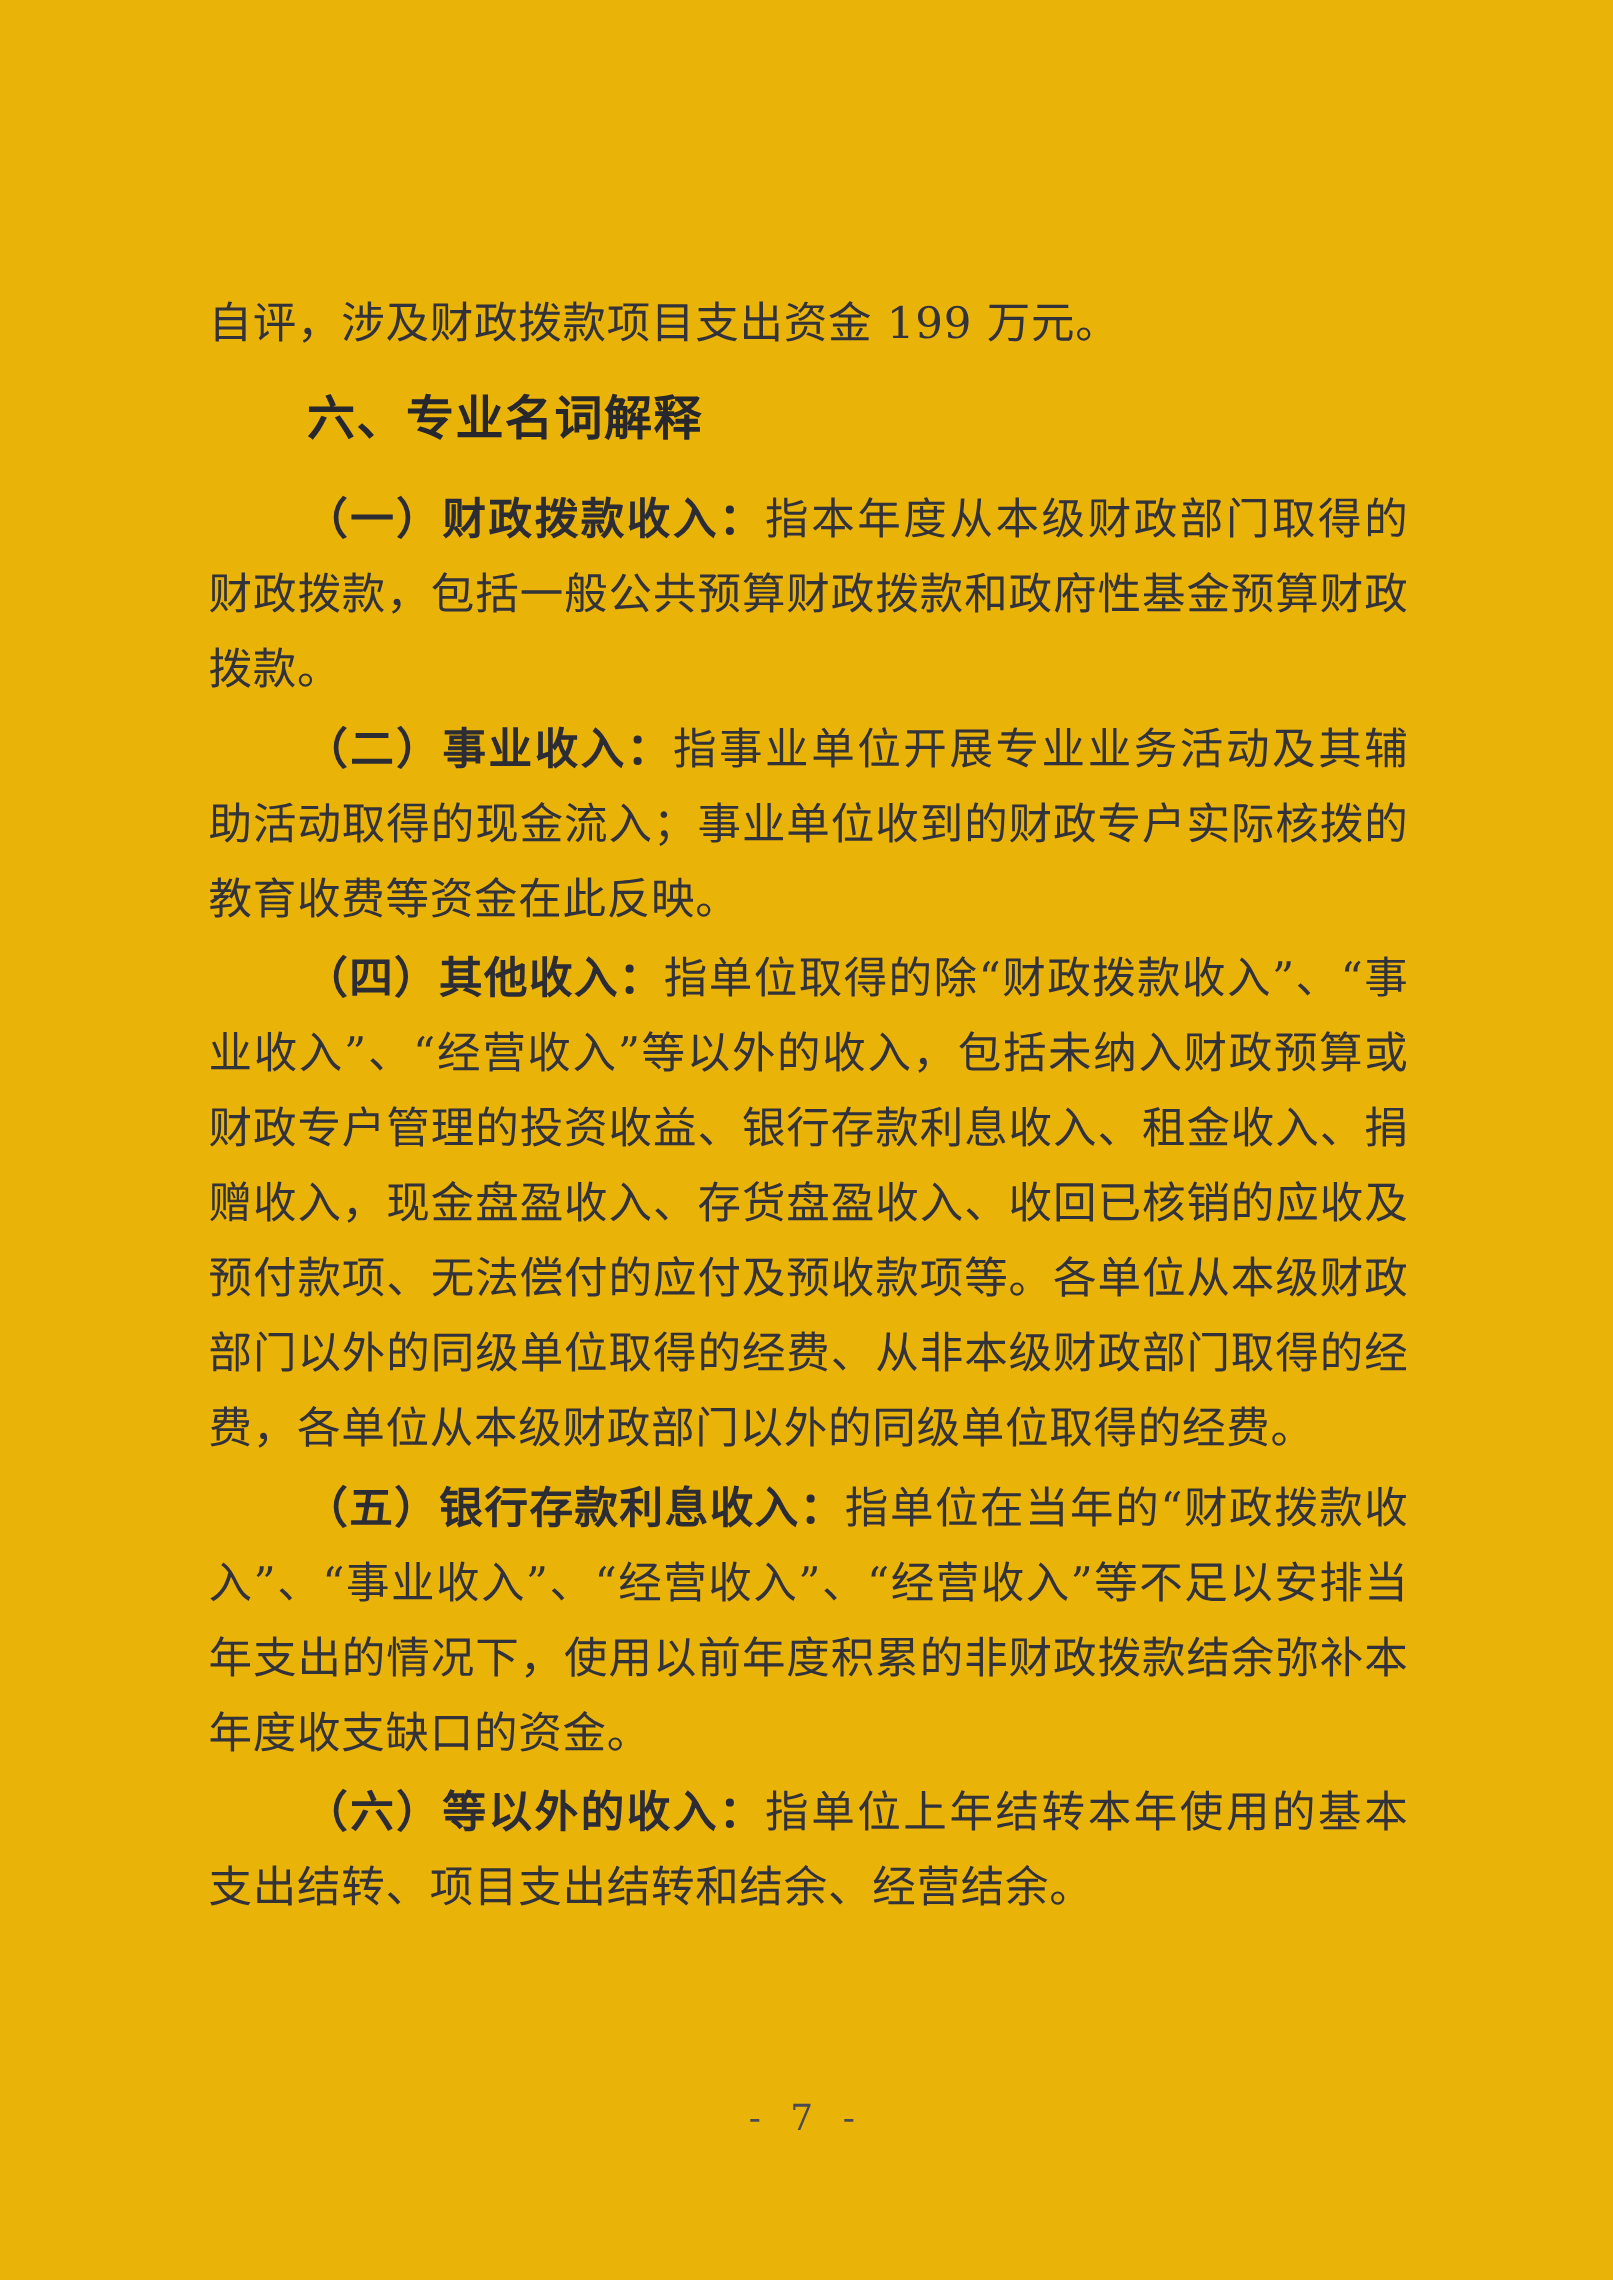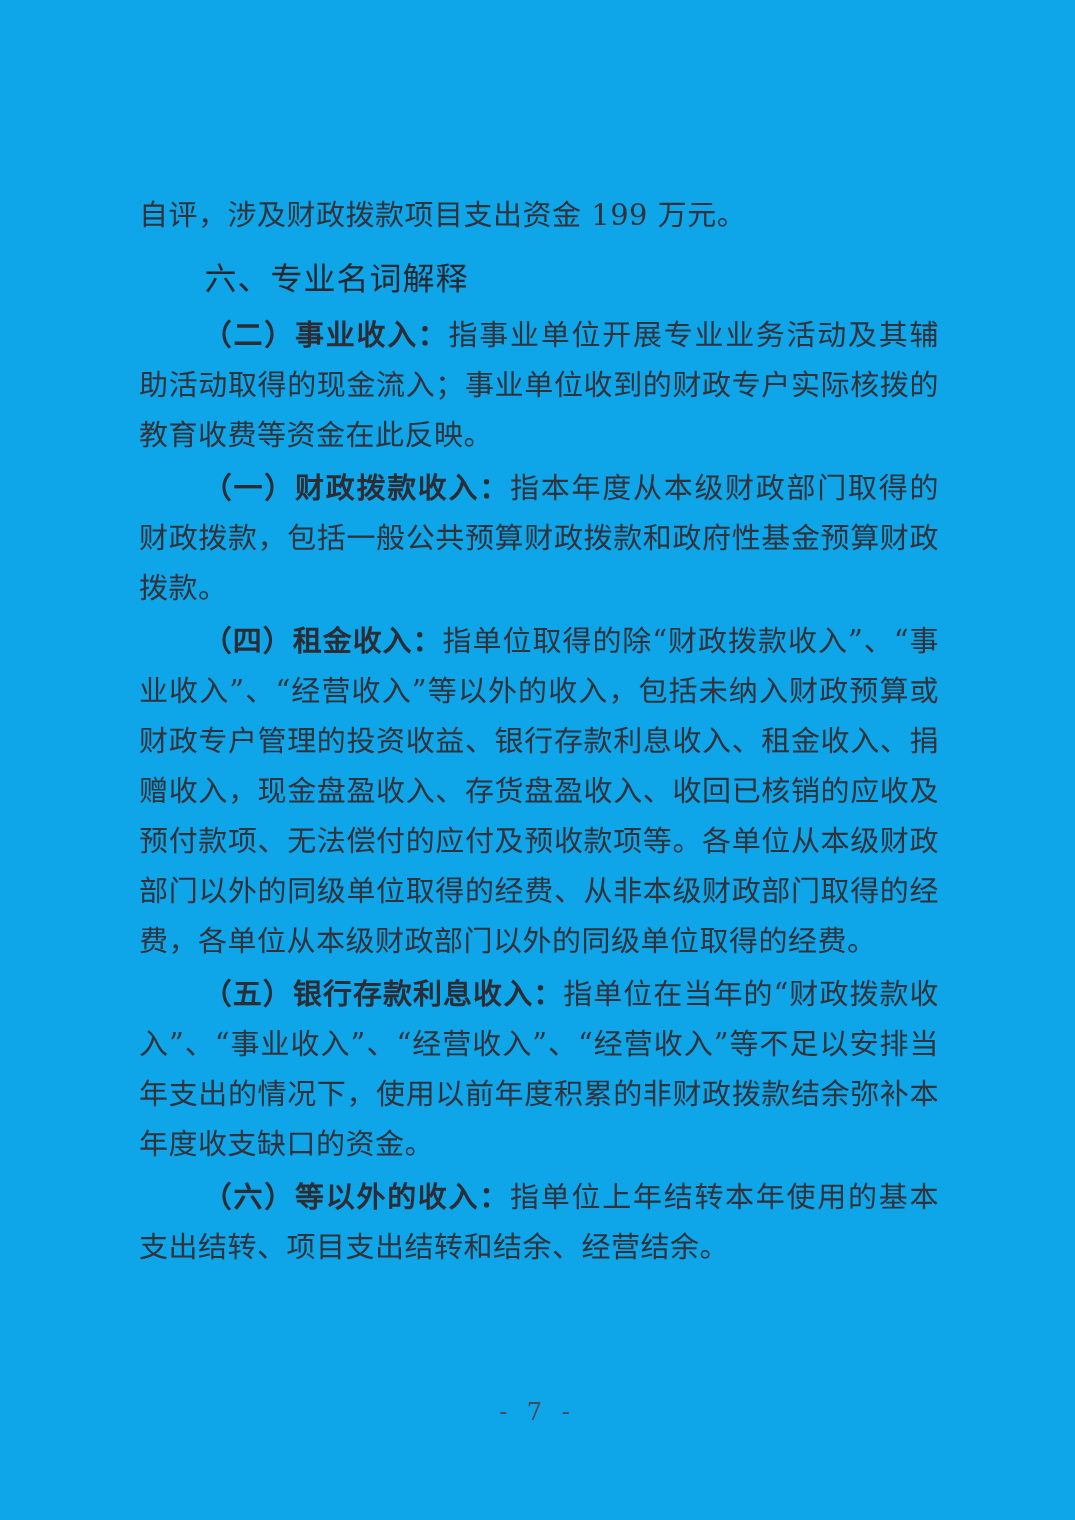--- a/index.html
+++ b/index.html
@@ -13,21 +13,21 @@
     background: #ffffff;
     position: relative;
     overflow: hidden;
   }
   .page {
     position: absolute;
     left: 0;
     top: 0;
     width: 1075px;
     height: 1520px;
-    background: #0ea5e9;
+    background: #eab308;
   }
   .content {
     position: absolute;
     left: 139px;
     top: 190px;
     width: 800px;
   }
   .body-text {
     font-family: "DejaVu Serif", "Liberation Serif", serif;
     font-size: 29px;
@@ -42,24 +42,24 @@
   .body-text.no-indent {
     text-indent: 0;
   }
   .term-lead {
     font-weight: bold;
     color: #2c2c34;
   }
   .heading {
     font-family: "DejaVu Sans", "Liberation Sans", sans-serif;
     font-size: 32px;
-    font-weight: normal;
+    font-weight: bold;
     color: #27272e;
     line-height: 50px;
-    margin: 14px 0 6px 0;
+    margin: 14px 0 17px 0;
     text-indent: 2.05em;
     letter-spacing: 1px;
   }
   .footer {
     position: absolute;
     left: 0;
     top: 1398px;
     width: 1075px;
     text-align: center;
     font-family: "DejaVu Serif", "Liberation Serif", serif;
@@ -71,26 +71,26 @@
 </head>
 <body>
 
 <div class="page">
   <div class="content">
 
     <p class="body-text no-indent">自评，涉及财政拨款项目支出资金 199 万元。</p>
 
     <h2 class="heading">六、专业名词解释</h2>
 
+    <p class="body-text"><span class="term-lead">（一）财政拨款收入：</span><span>指本年度从本级财政部门取得的财政拨款，包括一般公共预算财政拨款和政府性基金预算财政拨款。</span></p>
+
     <p class="body-text"><span class="term-lead">（二）事业收入：</span><span>指事业单位开展专业业务活动及其辅助活动取得的现金流入；事业单位收到的财政专户实际核拨的教育收费等资金在此反映。</span></p>
 
-    <p class="body-text"><span class="term-lead">（一）财政拨款收入：</span><span>指本年度从本级财政部门取得的财政拨款，包括一般公共预算财政拨款和政府性基金预算财政拨款。</span></p>
 
-
-    <p class="body-text"><span class="term-lead">（四）租金收入：</span><span>指单位取得的除“财政拨款收入”、“事业收入”、“经营收入”等以外的收入，包括未纳入财政预算或财政专户管理的投资收益、银行存款利息收入、租金收入、捐赠收入，现金盘盈收入、存货盘盈收入、收回已核销的应收及预付款项、无法偿付的应付及预收款项等。各单位从本级财政部门以外的同级单位取得的经费、从非本级财政部门取得的经费，各单位从本级财政部门以外的同级单位取得的经费。</span></p>
+    <p class="body-text"><span class="term-lead">（四）其他收入：</span><span>指单位取得的除“财政拨款收入”、“事业收入”、“经营收入”等以外的收入，包括未纳入财政预算或财政专户管理的投资收益、银行存款利息收入、租金收入、捐赠收入，现金盘盈收入、存货盘盈收入、收回已核销的应收及预付款项、无法偿付的应付及预收款项等。各单位从本级财政部门以外的同级单位取得的经费、从非本级财政部门取得的经费，各单位从本级财政部门以外的同级单位取得的经费。</span></p>
 
     <p class="body-text"><span class="term-lead">（五）银行存款利息收入：</span><span>指单位在当年的“财政拨款收入”、“事业收入”、“经营收入”、“经营收入”等不足以安排当年支出的情况下，使用以前年度积累的非财政拨款结余弥补本年度收支缺口的资金。</span></p>
 
     <p class="body-text"><span class="term-lead">（六）等以外的收入：</span><span>指单位上年结转本年使用的基本支出结转、项目支出结转和结余、经营结余。</span></p>
 
   </div>
 
   <div class="footer">- 7 -</div>
 </div>
 

